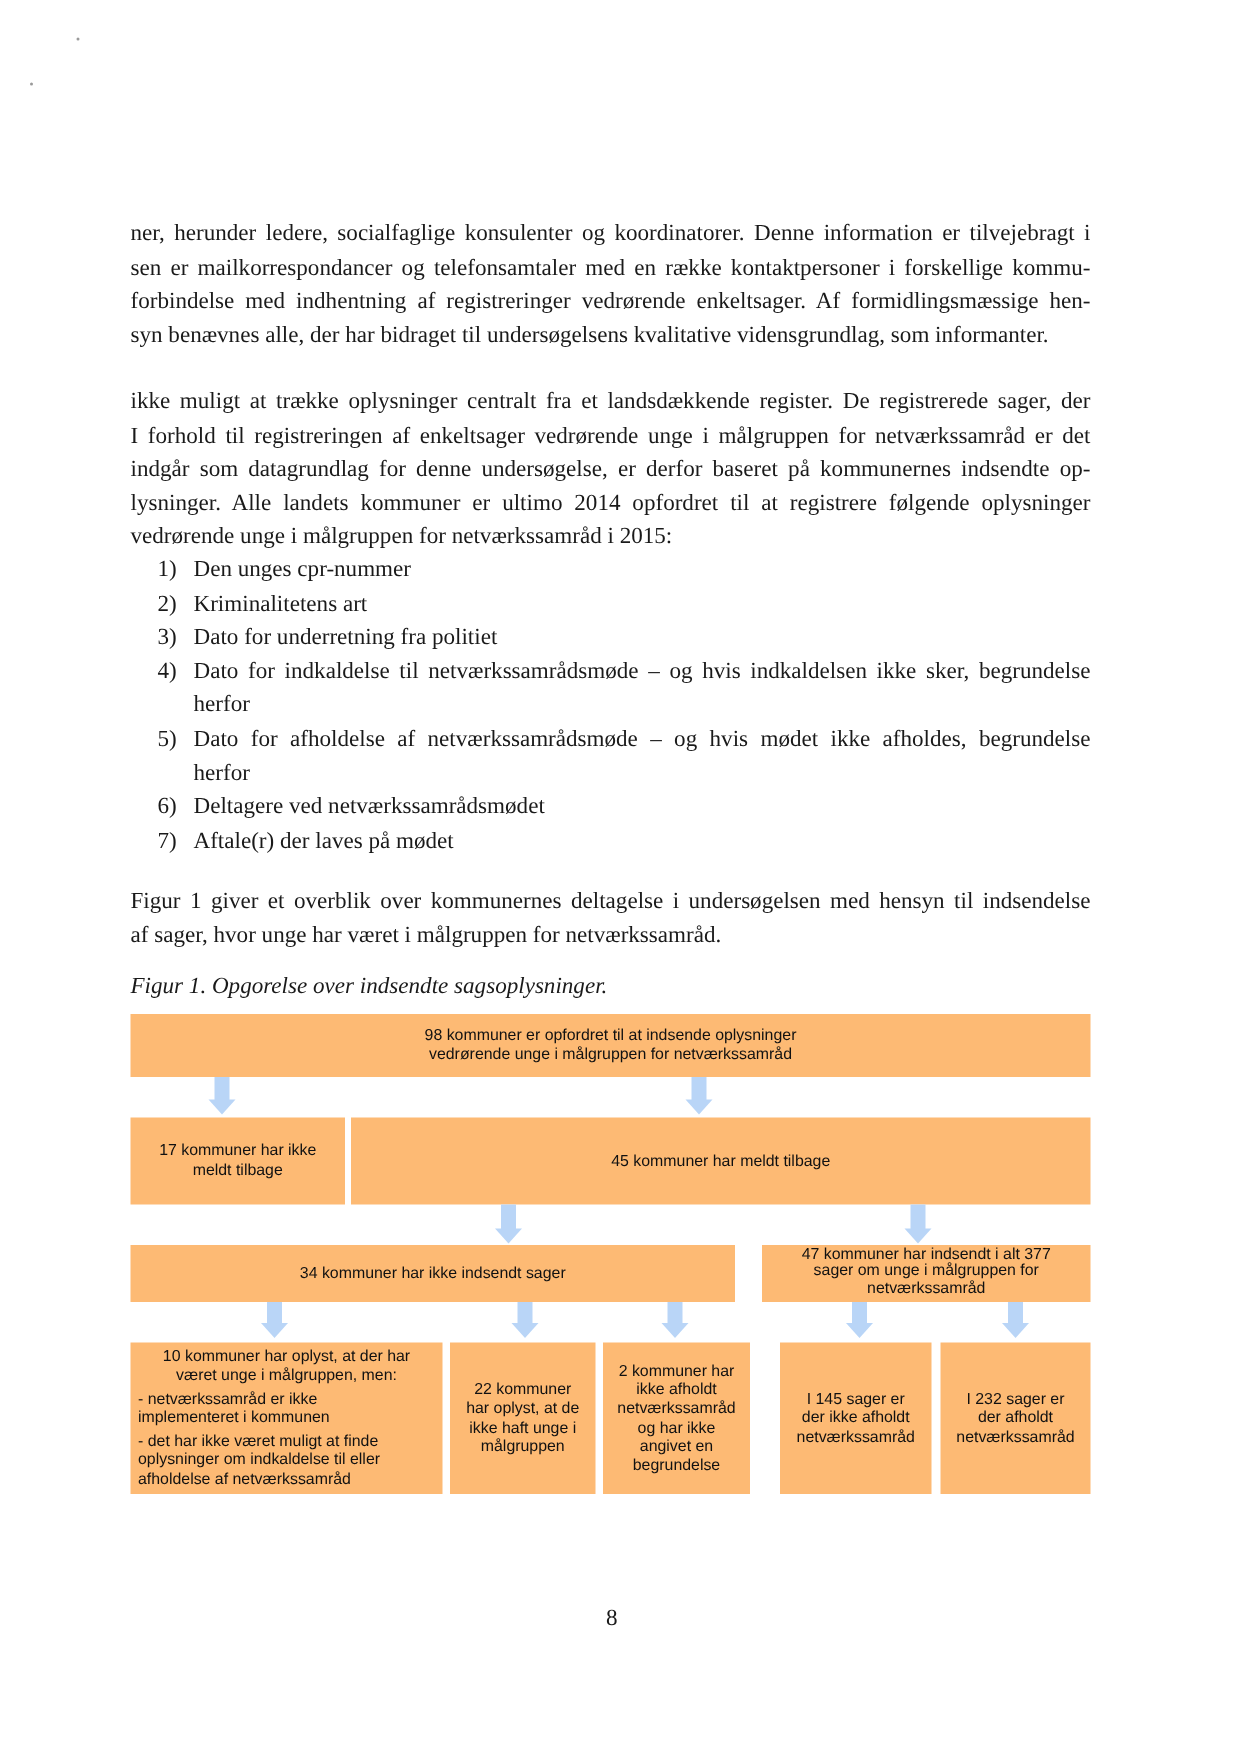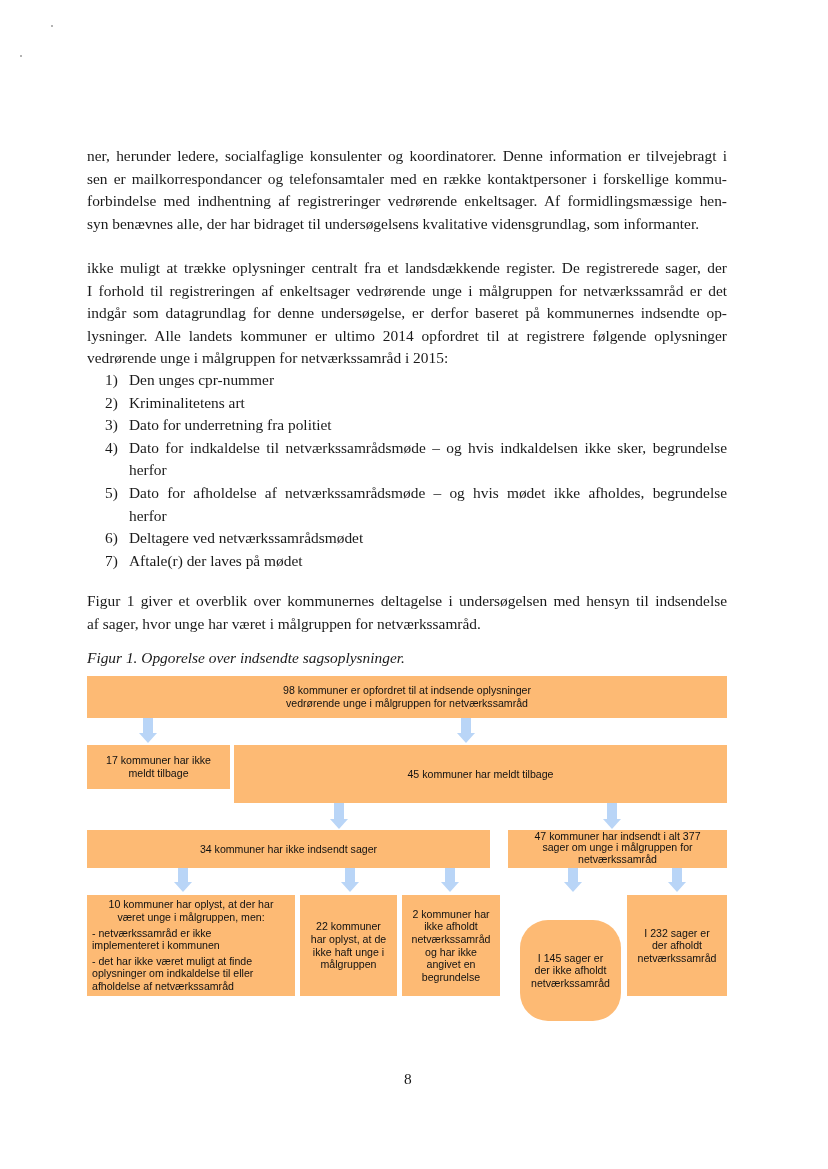--- a/index.html
+++ b/index.html
@@ -103,21 +103,21 @@
         <div class="head" style="left:-9px;top:15px;"></div>
       </div>
   </div>
   <div>
     <div class="arrow" style="left:466px;top:718px;">
         <div class="stem" style="left:-5px;top:0;width:10px;height:16px;"></div>
         <div class="head" style="left:-9px;top:15px;"></div>
       </div>
   </div>
 
-  <div class="box" style="left:87px;top:745px;width:143px;height:44px;">
+  <div class="box" style="left:87px;top:745px;width:143px;height:58px;">
     <span class="inner">
       <span>17 kommuner har ikke</span><br>
       <span>meldt tilbage</span>
     </span>
   </div>
   <div class="box" style="left:234px;top:745px;width:493px;height:58px;">
     <span class="inner">45 kommuner har meldt tilbage</span>
   </div>
 
   <div>
@@ -201,21 +201,21 @@
   <div class="box" style="left:402px;top:895px;width:98px;height:101px;">
     <span class="inner">
       <span>2 kommuner har</span><br>
       <span>ikke afholdt</span><br>
       <span>netværkssamråd</span><br>
       <span>og har ikke</span><br>
       <span>angivet en</span><br>
       <span>begrundelse</span>
     </span>
   </div>
-  <div class="box" style="left:520px;top:920px;width:101px;height:101px;border-radius:28px;">
+  <div class="box" style="left:520px;top:895px;width:101px;height:101px;">
     <span class="inner">
       <span>I 145 sager er</span><br>
       <span>der ikke afholdt</span><br>
       <span>netværkssamråd</span>
     </span>
   </div>
   <div class="box" style="left:627px;top:895px;width:100px;height:101px;">
     <span class="inner">
       <span>I 232 sager er</span><br>
       <span>der  afholdt</span><br>

